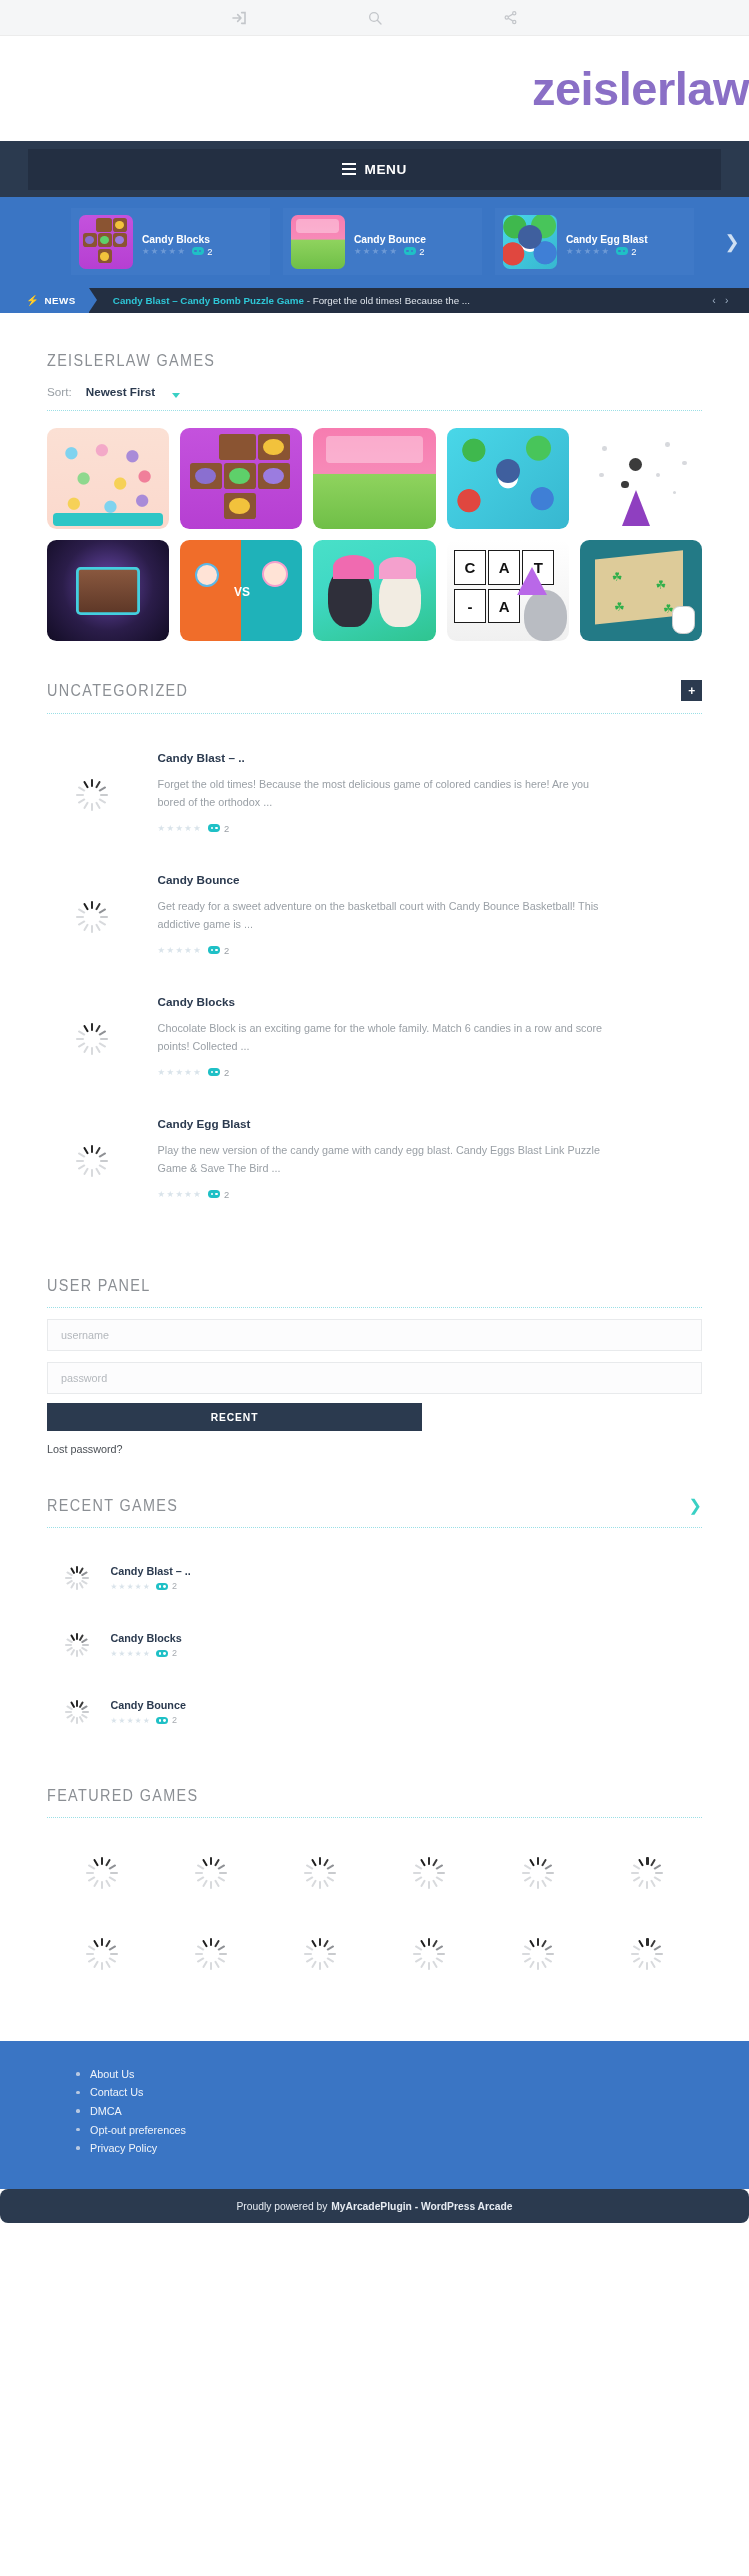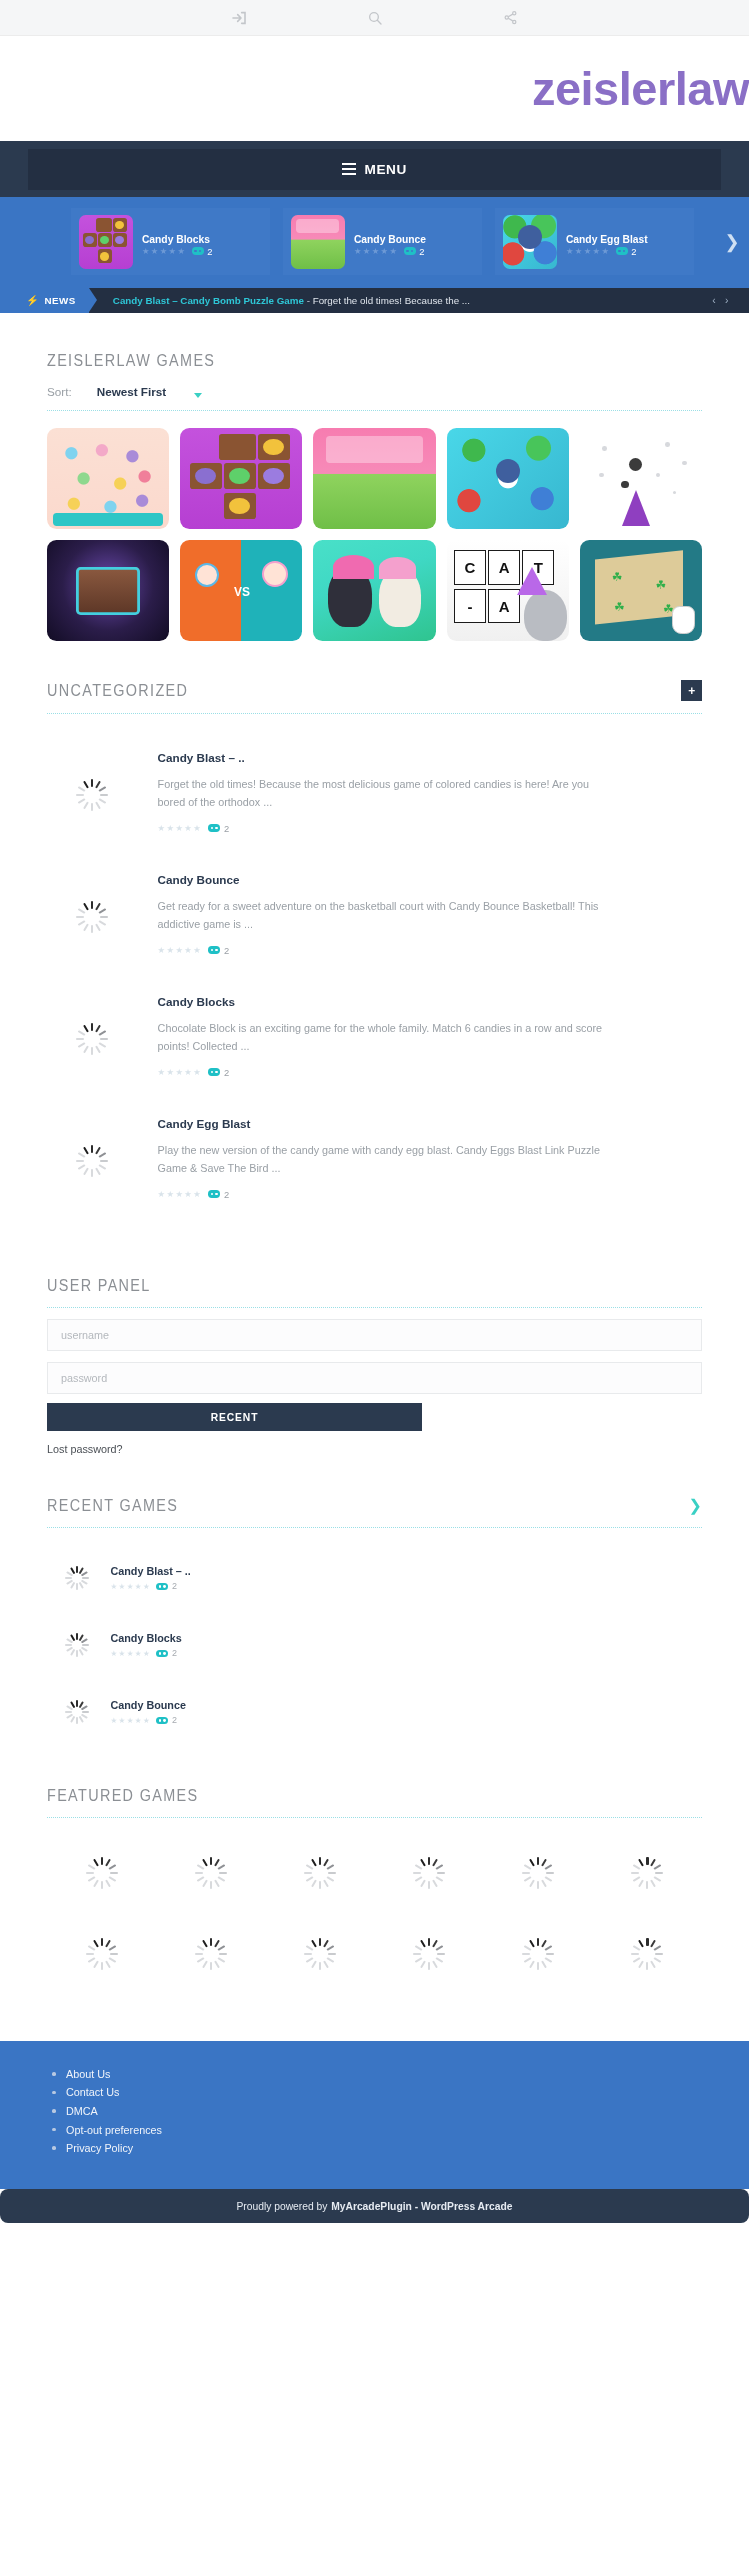--- a/index.html
+++ b/index.html
@@ -202,21 +202,21 @@
   .dots-rule {
     border-top: 1.9px dotted #4bc6d2;
     opacity: .55;
     margin: 12px 0 0 0;
     height: 0;
   }
 
   
   .games-sec { padding: 39px 0 0 0; }
   .sort-row {
-    display: flex; align-items: flex-end; gap: 25px;
+    display: flex; align-items: flex-end; gap: 14px;
     margin-top: 15px;
   }
   .sort-label { color: #9aa0a6; font-size: 11.7px; }
   .sort-value { color: #2b3a4f; font-size: 11.7px; font-weight: 700; cursor: pointer; }
   .caret-down {
     width: 0; height: 0;
     border-left: 4.7px solid transparent;
     border-right: 4.7px solid transparent;
     border-top: 5.6px solid #3ad0c4;
     display: inline-block;
@@ -447,21 +447,21 @@
     margin-top: 39px;
     padding-bottom: 71px;
   }
   .feat-cell { display: flex; align-items: center; justify-content: center; cursor: pointer; }
 
   
   .footer {
     background: #3a75c4;
     padding: 24px 0 32px 0;
   }
-  .footer ul { list-style: none; padding-left: 52px; }
+  .footer ul { list-style: none; padding-left: 76px; }
   .footer li {
     display: flex; align-items: center; gap: 10.3px;
     padding: 3.3px 0;
   }
   .f-bullet {
     width: 3.7px; height: 3.7px; background: #b8c9e2; border-radius: 50%;
     flex: 0 0 3.7px;
   }
   .footer a {
     color: #f0f4fa; font-size: 10.8px; text-decoration: none; cursor: pointer;

